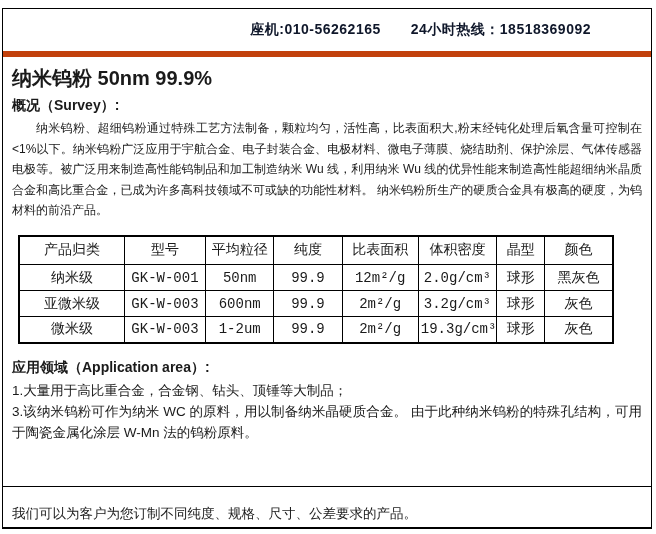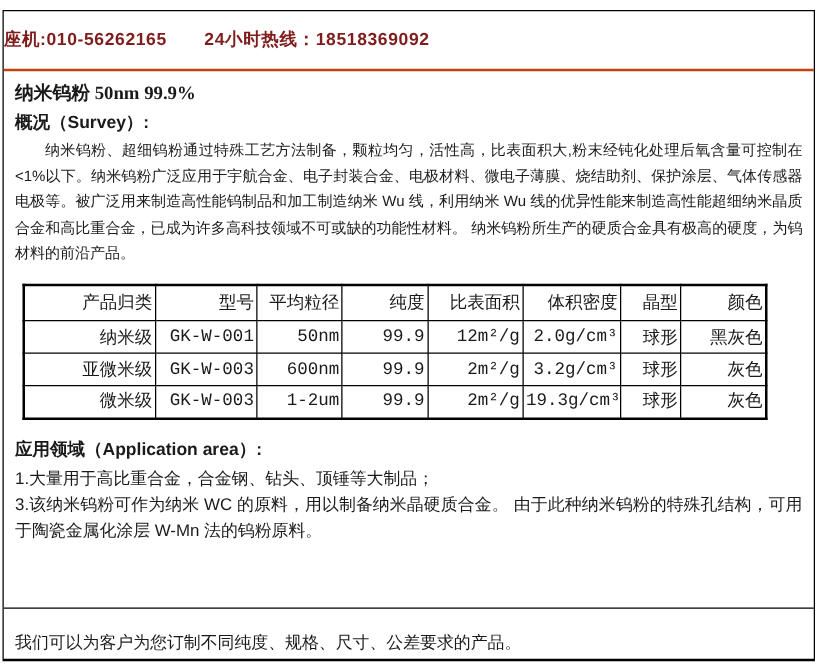--- a/index.html
+++ b/index.html
@@ -14,41 +14,41 @@
   .doc {
     position:absolute; left:2px; top:8px;
     width:650px; height:521px;
     border:1px solid #000;
     border-bottom-width:2px;
     display:flex; flex-direction:column;
     background:#fff;
   }
   .contact-bar {
     height:48px; flex:0 0 48px;
-    border-bottom:2px solid #c2410c;
-    display:flex; align-items:center; 
+    border-bottom:6px solid #c2410c;
+    display:flex; align-items:center; justify-content:flex-end;
     padding-right:60px; gap:30px;
-    font-size:14px; font-weight:bold; color:#7f1d1d;
+    font-size:14px; font-weight:bold; color:#0f172a;
     letter-spacing:.5px;
   }
   .content { padding:6px 9px 0 9px; }
-  .title-line { font-size:15px; font-weight:bold; margin:2px 0 5px 0;font-family:Liberation Serif, serif; }
+  .title-line { font-size:20px; font-weight:bold; margin:2px 0 5px 0; }
   .section-heading { font-size:14px; font-weight:bold; margin:1px 0 3px 0; }
   .survey-para {
     font-size:12px; line-height:20.5px;
     text-align:justify; text-indent:2em;
   }
   table.spec {
     border-collapse:collapse; table-layout:fixed;
     width:596px; margin:14px 0 0 6px;
     border:2px solid #000;
   }
   table.spec th, table.spec td {
     border:1px solid #000;
-    text-align:right; vertical-align:middle;
+    text-align:center; vertical-align:middle;
     font-size:14px; font-weight:normal;
     height:26px; padding:0 2px;
     overflow:hidden; white-space:nowrap;
   }
   table.spec thead th { height:29px; }
   td.mono { font-family:"Liberation Mono","DejaVu Sans Mono",monospace; font-size:13.5px;margin-left:28px; }
   col.c0{width:105px} col.c1{width:81px} col.c2{width:68px} col.c3{width:68px}
   col.c4{width:76px} col.c5{width:78px} col.c6{width:48px} col.c7{width:68px}
   .app-heading { margin-top:15px; }
   .app-item {

